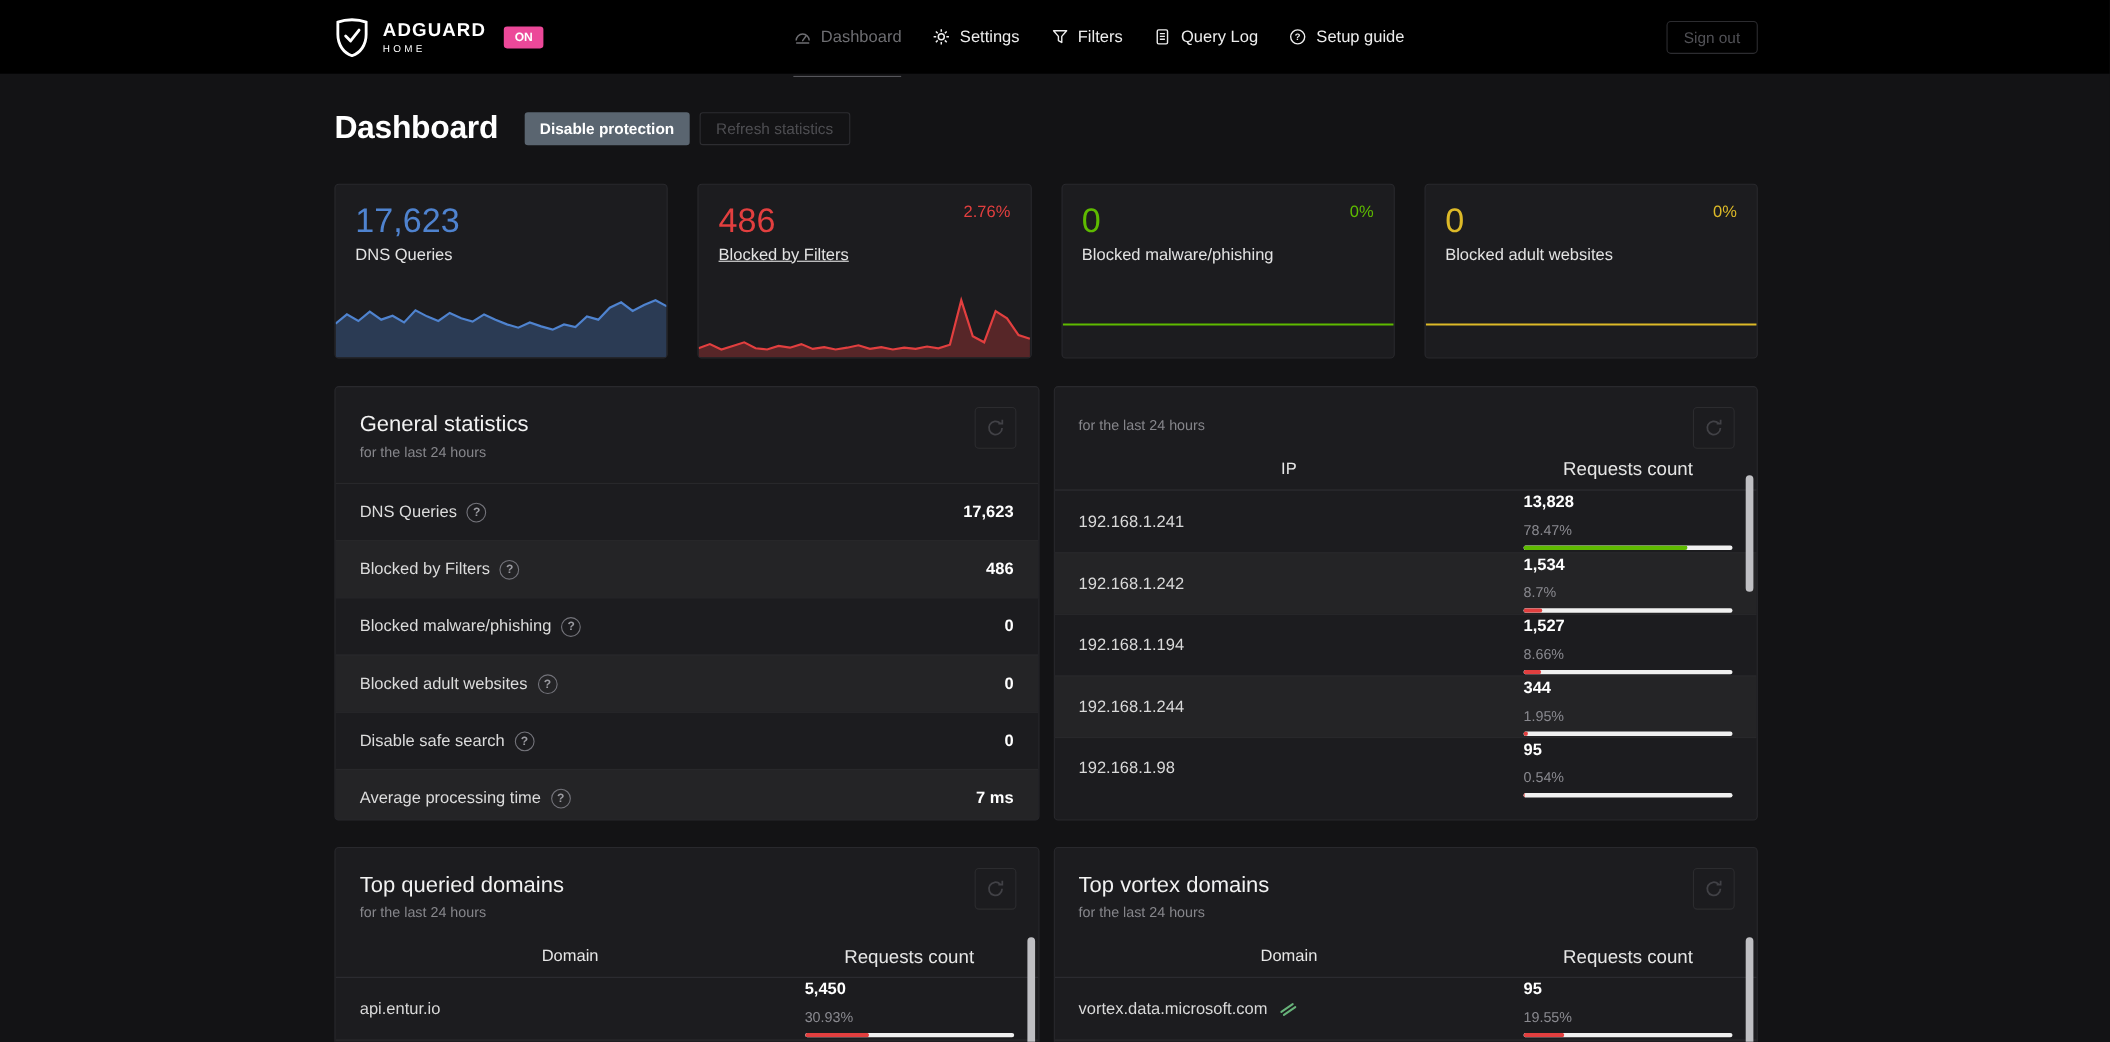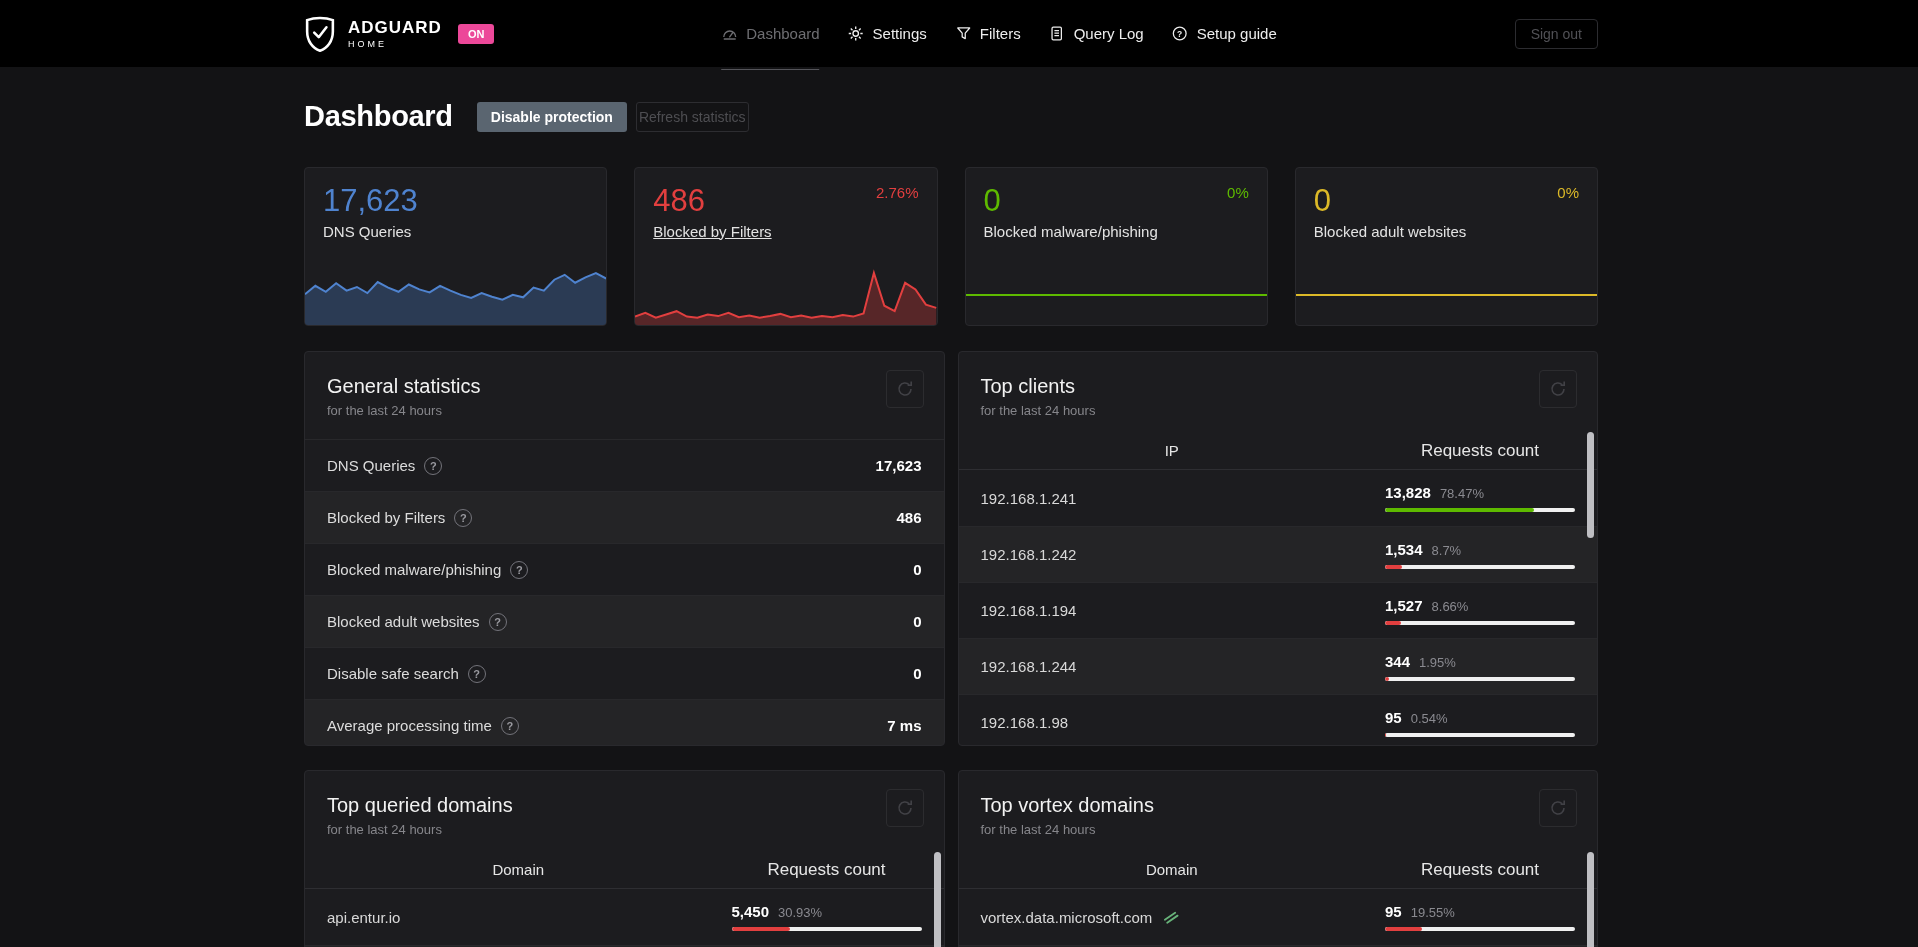--- a/index.html
+++ b/index.html
@@ -20,21 +20,21 @@
   .nav-item { position: relative; height: 100%; display: flex; align-items: center; gap: 8px; font-size: 15px; color: #ededed; cursor: pointer; text-decoration: none; }
   .nav-item svg { display: block; }
   .nav-item.active { color: #6e6e72; }
   .nav-item.active::after { content: ""; position: absolute; left: 0; right: 0; bottom: -3px; height: 1px; background: #55555a; }
   .signout-btn { margin-left: auto; background: transparent; border: 1px solid #2c2c30; color: #515156; font-size: 14px; padding: 6px 15px; border-radius: 4px; cursor: pointer; font-family: inherit; }
   
   .page { width: 1294px; margin-left: 304px; padding-top: 33px; }
   .title-row { display: flex; align-items: center; }
   .page-title { font-size: 29px; font-weight: 600; color: #fff; letter-spacing: -0.3px; }
   .btn-protect { margin-left: 24px; background: #5a6570; border: none; color: #fff; font-size: 14px; font-weight: 600; padding: 7px 14px; border-radius: 3px; cursor: pointer; font-family: inherit; }
-  .btn-ghost { margin-left: 9px; background: transparent; border: 1px solid #2d2d31; color: #4e4e52; font-size: 14px; padding: 6px 2px; border-radius: 3px; cursor: pointer; font-family: inherit; }
+  .btn-ghost { margin-left: 9px; background: transparent; border: 1px solid #2d2d31; color: #4e4e52; font-size: 14px; padding: 6px 14px; border-radius: 3px; cursor: pointer; font-family: inherit; }
   
   .stats-grid { display: grid; grid-template-columns: repeat(4, 1fr); gap: 27px; margin-top: 34px; }
   .stat-card { position: relative; height: 159px; background: #1c1c1f; border: 1px solid #29292d; border-radius: 4px; overflow: hidden; }
   .stat-num { margin: 15px 0 0 18px; font-size: 31px; line-height: 1.15; font-weight: 400; }
   .stat-label { margin: 4px 0 0 18px; font-size: 15px; color: #e3e3e3; }
   .stat-label.link { text-decoration: underline; cursor: pointer; }
   .stat-pct { position: absolute; top: 16px; right: 18px; font-size: 15px; }
   .spark { position: absolute; bottom: 0; left: 0; width: 100%; height: 56px; display: block; }
   
   .two-col { display: grid; grid-template-columns: 1fr 1fr; gap: 13px; }
@@ -56,21 +56,21 @@
   .gs-val { font-size: 15px; font-weight: 700; color: #fff; }
   
   .t-head { display: flex; align-items: center; margin-top: 12px; height: 38px; border-bottom: 1px solid #2e2e32; }
   .t-col1 { flex: 1; text-align: center; font-size: 15px; color: #e6e6e6; }
   .t-col2 { width: 190px; margin-right: 22px; text-align: center; font-size: 17px; color: #e6e6e6; }
   .t-row { display: flex; align-items: center; height: 56px; padding-left: 22px; }
   .t-row + .t-row { border-top: 1px solid #28282b; }
   .t-body .t-row:nth-child(even) { background: rgba(255,255,255,0.035); }
   .t-cell1 { flex: 1; font-size: 15px; color: #d9d9d9; display: flex; align-items: center; gap: 10px; }
   .t-cell2 { width: 190px; margin-right: 22px; }
-  .t-nums { display: flex; align-items: baseline; gap: 9px; }
+  .t-nums { display: flex; align-items: baseline; gap: 9px; flex-direction: column; }
   .cnt { font-size: 15px; font-weight: 700; color: #fff; }
   .pct { font-size: 13px; color: #8a8a90; }
   .bar { height: 4px; background: #f0f0f0; border-radius: 2px; margin-top: 7px; overflow: hidden; }
   .bar-fill { height: 100%; border-radius: 2px; }
   .t-row-stub { height: 56px; }
   .scroll-thumb { position: absolute; right: 3px; width: 7px; border-radius: 4px; background: #bfbfc3; cursor: pointer; }
   .thumb-clients { top: 80px; height: 106px; }
   .thumb-bottom { top: 81px; height: 140px; }
   .tracker-icon { display: inline-flex; }
 </style>
@@ -229,21 +229,20 @@
               <span>Average processing time</span>
               <span class="q-icon">?</span>
             </div>
           <div class="gs-val">7 ms</div>
         </div>
       </div>
     </section>
 
     <section class="card">
       <div class="card-head">
-        <div class="card-title">Top clients</div>
         <div class="card-sub">for the last 24 hours</div>
       </div>
       <button class="card-refresh">
         <svg width="20" height="20" viewBox="0 0 20 20">
           <path d="M16 10a6 6 0 1 1-1.76-4.24" fill="none" stroke="currentColor" stroke-width="1.6"></path>
           <path d="M16.2 2.6V6.2h-3.6" fill="none" stroke="currentColor" stroke-width="1.6"></path>
         </svg>
       </button>
       <div class="t-head">
         <div class="t-col1">IP</div>

